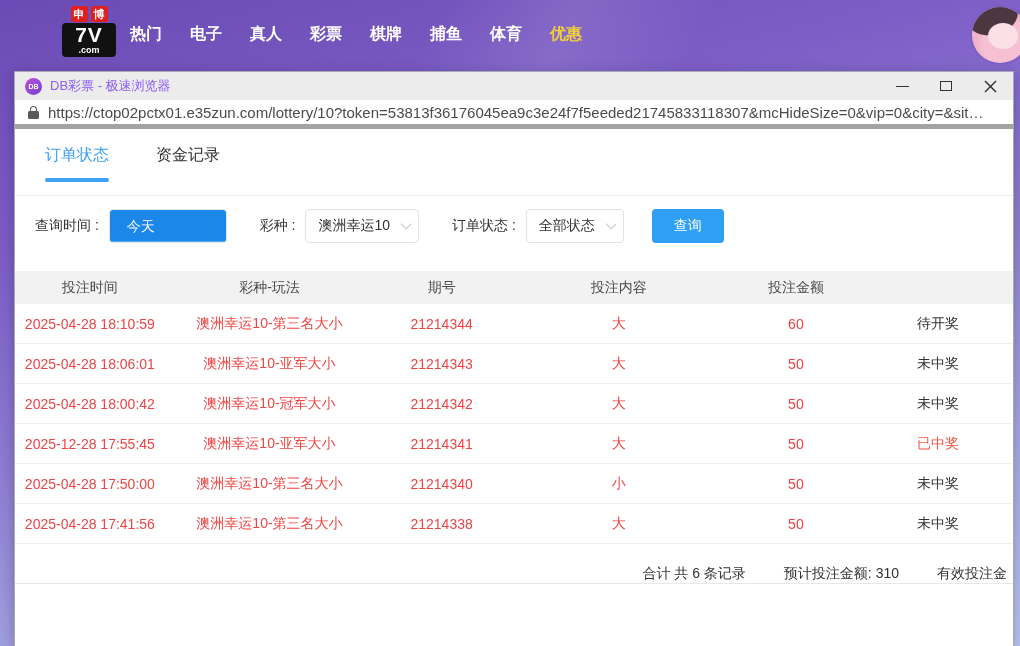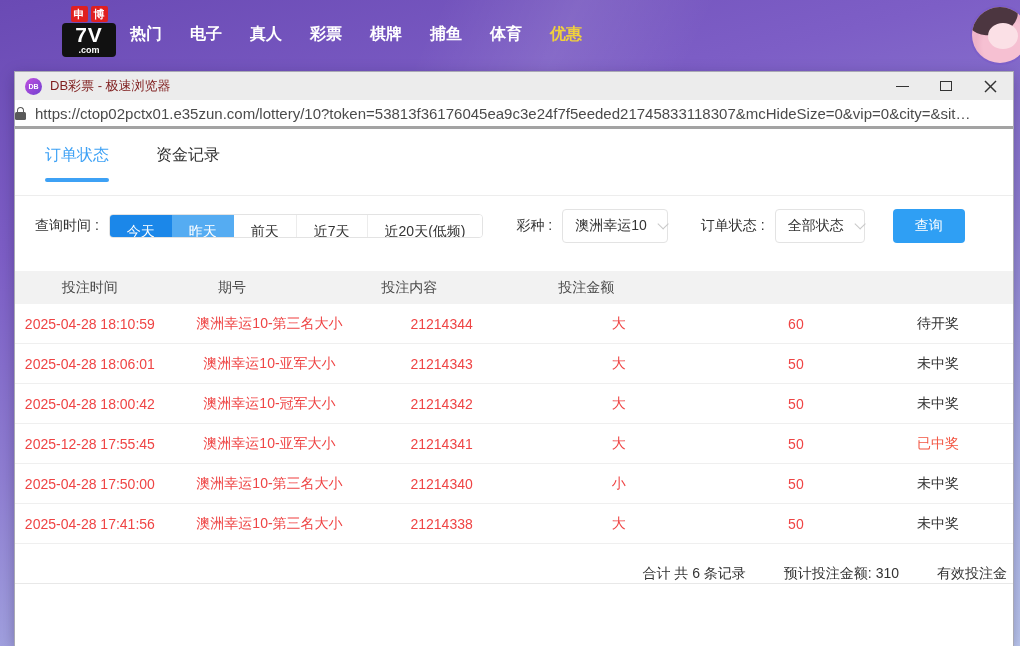--- a/index.html
+++ b/index.html
@@ -32,51 +32,51 @@
     background:#fbe0e6; border-radius:50%; }
 
   
   .window { position:absolute; left:15px; top:72px; width:998px; height:574px;
     background:#fff; box-shadow: 0 0 0 1px #a9a9b4, 0 4px 14px rgba(30,20,60,.35); }
 
   .titlebar { height:28px; background:#ececec; display:flex; align-items:center; padding:0 8px 0 10px; }
   .win-icon { width:17px; height:17px; border-radius:50%; flex:0 0 17px;
     background: linear-gradient(135deg,#c050e0,#7040d0);
     color:#fff; font-size:7px; font-weight:bold; display:flex; align-items:center; justify-content:center; }
-  .win-title { font-size:13px; color:#7f1d1d; margin-left:8px; flex:1; white-space:nowrap; }
+  .win-title { font-size:13px; color:#8b5cf6; margin-left:8px; flex:1; white-space:nowrap; }
   .win-controls { display:flex; align-items:center; }
   .win-btn { width:30px; height:24px; display:flex; align-items:center; justify-content:center;
     cursor:pointer; margin-left:14px; }
   .glyph-min { width:13px; height:0; border-top:1.6px solid #333; }
   .glyph-max { width:12px; height:10px; border:1.6px solid #333; }
 
-  .urlbar { height:29px; background:#fff; border-bottom:3px solid #a3a3a3;
-    display:flex; align-items:center; }
+  .urlbar { height:29px; background:#fff; border-bottom:5px solid #a3a3a3;
+    display:flex; align-items:center; padding-left:13px; }
   .lock { position:relative; width:11px; height:13px; margin-right:9px; flex:0 0 11px; }
   .lock-shackle { position:absolute; top:0; left:2px; width:7px; height:7px;
     border:1.6px solid #5a5a5a; border-bottom:none; border-radius:4px 4px 0 0; }
   .lock-body { position:absolute; bottom:0; left:0; width:11px; height:8px; background:#5a5a5a; border-radius:1.5px; }
   .url-text { font-size:15px; color:#4b4b4b; white-space:nowrap; overflow:hidden; }
 
   
   .tabs { display:flex; gap:47px; padding:16px 0 0 30px; height:67px; border-bottom:1px solid #ededed; }
   .tab { font-size:16px; color:#333; cursor:pointer; text-align:center; }
   .tab .tab-underline { height:4px; border-radius:2px; margin-top:12px; background:transparent; }
   .tab.active { color:#3da1f5; }
   .tab.active .tab-underline { background:#3da1f5; }
 
   
   .filters { display:flex; align-items:center; margin:13px 0 0 20px; height:34px; }
   .f-label { font-size:14px; color:#333; margin-right:10px; white-space:nowrap; }
-  .seg-group { display:flex; border:1px solid #e3e3e3; border-radius:4px; overflow:hidden; height:24px; }
+  .seg-group { display:flex; border:1px solid #e3e3e3; border-radius:4px; overflow:hidden; height:34px;flex-direction:column; }
   .seg { padding:0 17px; line-height:32px; font-size:14px; color:#333; background:#fff; cursor:pointer; white-space:nowrap; }
   .seg.sel { color:#fff; line-height:34px; margin:-1px 0; }
   .seg.divided { border-left:1px solid #ececec; }
   .select-box { display:flex; align-items:center; justify-content:space-between; border:1px solid #e3e3e3;
-    border-radius:4px; height:34px; padding:0 2px 0 12px; font-size:14px; color:#333; cursor:pointer; background:#fff; }
+    border-radius:4px; height:34px; padding:0 10px 0 12px; font-size:14px; color:#333; cursor:pointer; background:#fff; }
   .chevron { width:8px; height:8px; border-right:1.6px solid #c8c8c8; border-bottom:1.6px solid #c8c8c8;
     transform: rotate(45deg) translateY(-3px); margin-left:10px; }
   .btn-query { height:34px; width:72px; border:none; border-radius:4px; background:#2f9ff4;
     color:#fff; font-size:14px; cursor:pointer; margin-left:28px; font-family:inherit; }
   .ml32 { margin-left:33px; }
 
   
   .table { margin-top:28px; }
   .trow { display:flex; align-items:center; }
   .thead { background:#f2f2f2; height:33px; }
@@ -177,20 +177,21 @@
     <div class="select-box">
       <span>全部状态</span>
       <span class="chevron"></span>
     </div>
     <button class="btn-query" style="background: rgb(47, 159, 244);">查询</button>
   </div>
 
   <div class="table">
     <div class="trow thead">
       <div class="cell c1">投注时间</div>
+      <div class="cell c2">彩种-玩法</div>
       <div class="cell c3">期号</div>
       <div class="cell c4">投注内容</div>
       <div class="cell c5">投注金额</div>
     </div>
 
     <div class="trow tbody-row">
       <div class="cell c1">2025-04-28 18:10:59</div>
       <div class="cell c2">澳洲幸运10-第三名大小</div>
       <div class="cell c3">21214344</div>
       <div class="cell c4">大</div>

